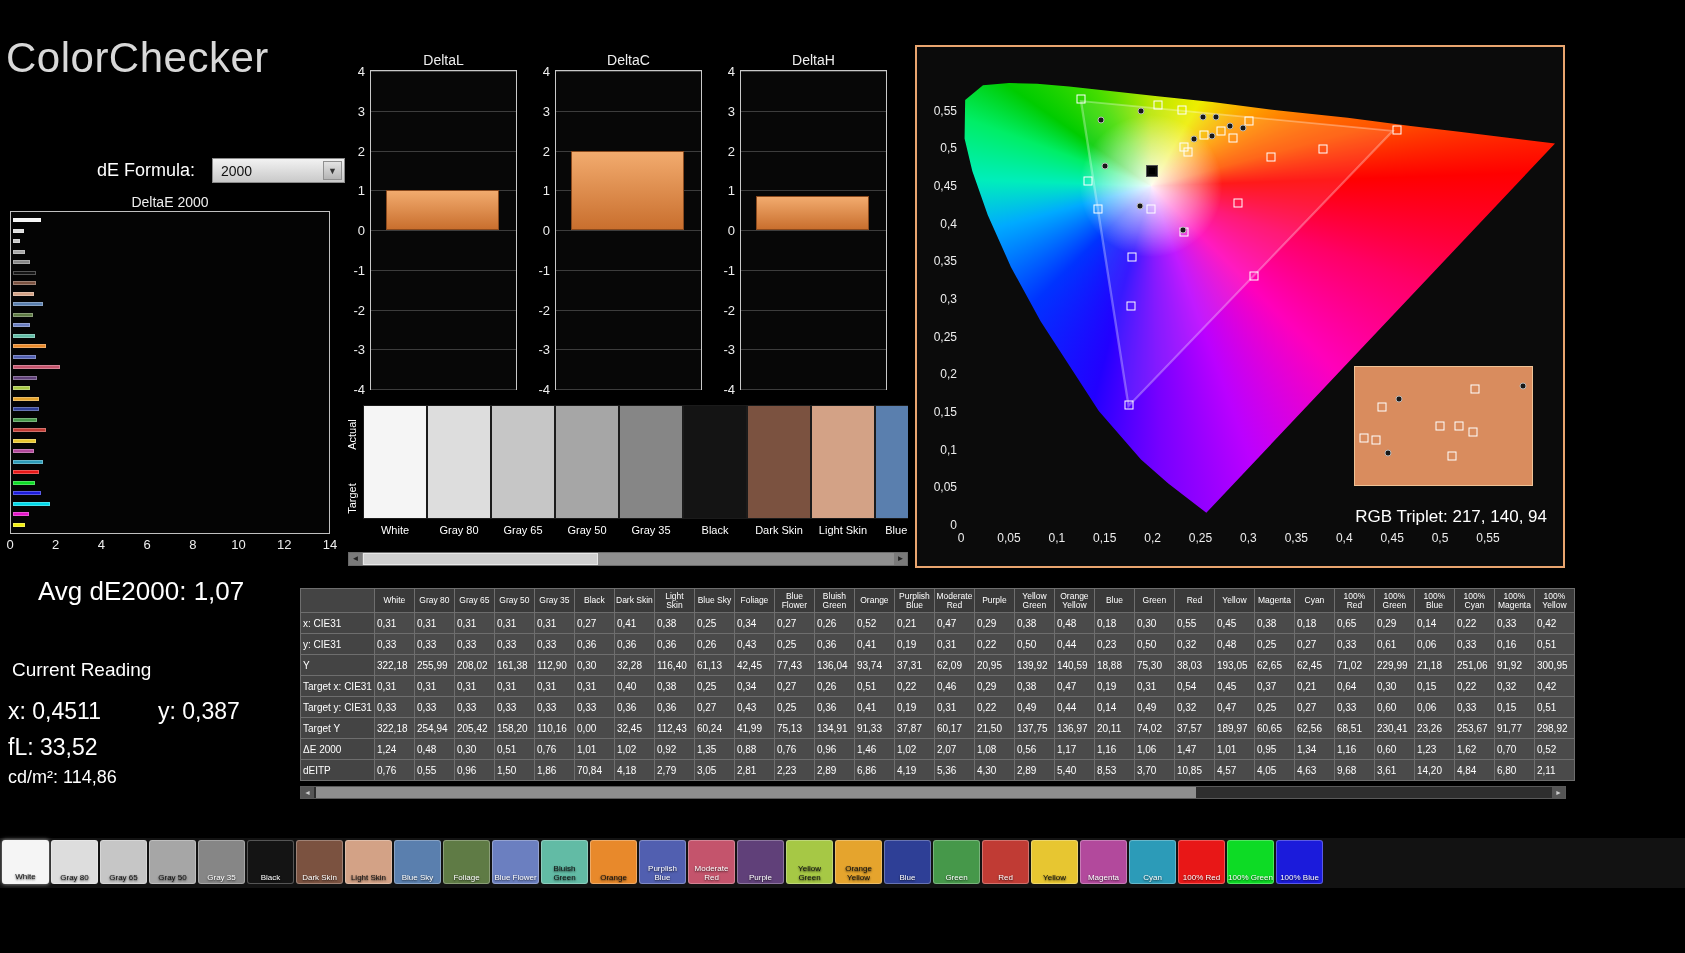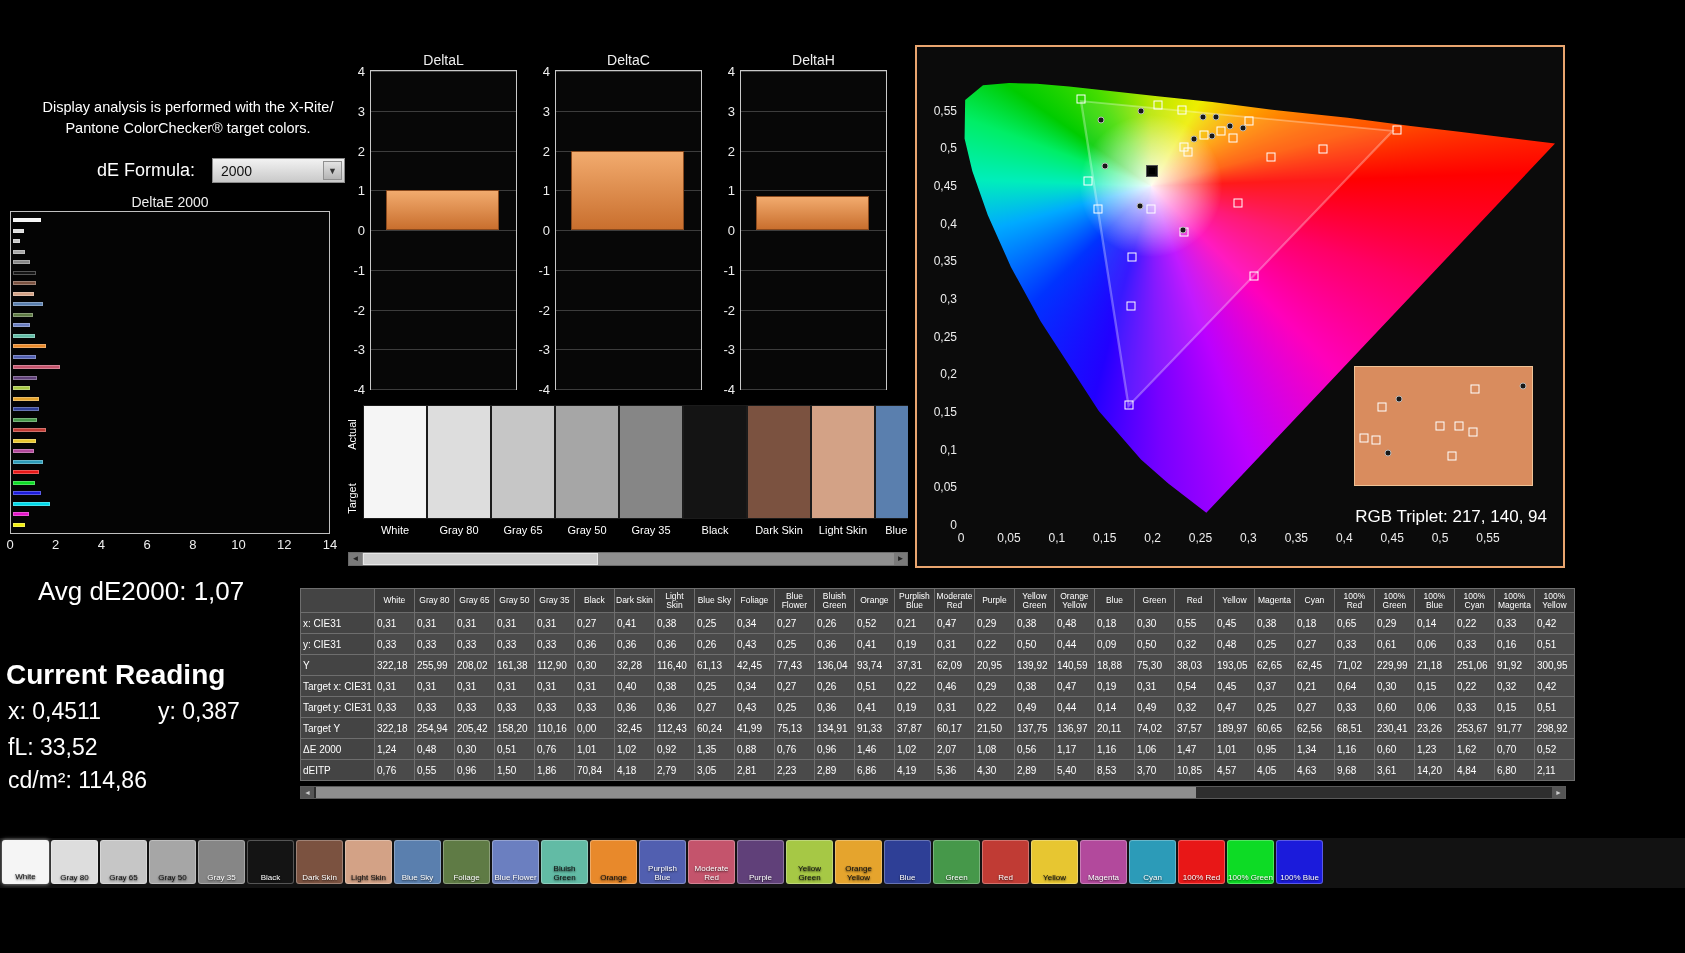--- a/index.html
+++ b/index.html
@@ -19,25 +19,25 @@
   .de-box { position:absolute; left:10px; top:211px; width:320px; height:323px; border:1px solid #c0c0c0; background:#040404; padding:3px 0 3px 2px; display:flex; flex-direction:column; }
   .hbar-row { flex:1; display:flex; align-items:center; }
   .hbar { height:4px; border:1px solid rgba(255,255,255,0.28); }
   .de-xaxis { position:absolute; left:10px; top:537px; width:320px; height:16px; }
   .de-xaxis span { position:absolute; transform:translateX(-50%); font-size:13px; color:#eee; }
 
   
   .stat { position:absolute; color:#fff; white-space:nowrap; }
   .stat.avg { left:38px; top:576px; font-size:26px; }
   .stat.max { left:38px; top:614px; font-size:26px; }
-  .stat.cur { left:6px; top:659px; font-size:28px;font-weight:bold; }
+  .stat.cur { left:12px; top:659px; font-size:19px; }
   .stat.xy1 { left:8px; top:698px; font-size:23px; }
   .stat.xy2 { left:158px; top:698px; font-size:23px; }
   .stat.fl  { left:8px; top:734px; font-size:23px; }
-  .stat.cd  { left:8px; top:767px; font-size:23px; }
+  .stat.cd  { left:8px; top:767px; font-size:18px; }
 
   
   .vchart-title { position:absolute; top:52px; width:147px; text-align:center; font-size:14px; color:#eee; }
   .vchart { position:absolute; top:70px; width:147px; height:320px; border:1px solid #c9c9c9; background:#070707; }
   .vticks { position:absolute; left:-28px; top:0; width:24px; height:100%; }
   .vticks span { position:absolute; right:2px; transform:translateY(-50%); font-size:13px; color:#eee; }
   .vgrid { position:absolute; inset:0; }
   .gline { position:absolute; left:0; right:0; height:1px; background:#3c3c3c; }
   .vbar { position:absolute; left:10%; width:78%; background:linear-gradient(180deg,#f2ab6e,#c96f2e); border:1px solid #8a4a1e; }
 
@@ -89,24 +89,21 @@
   .tb-swatches { position:absolute; left:2px; top:2px; display:flex; gap:2px; }
   .tb-swatch { position:relative; width:47px; height:44px; border-radius:3px; border:1px solid rgba(255,255,255,0.28); flex:none; overflow:hidden; }
   .tb-swatch.selected { border:2px solid #f5f5f5; box-shadow:0 0 4px rgba(255,255,255,0.6); }
   .tb-label { position:absolute; left:0; right:0; bottom:1px; text-align:center; font-size:8px; line-height:1.05; text-shadow:0 1px 2px rgba(0,0,0,0.8); }
 </style>
 </head>
 <body>
 
 <div class="app">
 
-  <div class="subtitle">
-    <span>Display analysis is performed with the X-Rite/</span><br>
-    <span>Pantone ColorChecker® target colors.</span>
-  </div>
+  <div class="page-title">ColorChecker</div>
   <div class="formula-label">dE Formula:</div>
   <div class="formula-select">
     <span>2000</span>
     <span class="arrow">▼</span>
   </div>
 
   <div class="de-title">DeltaE 2000</div>
   <div class="de-box">
       <div class="hbar-row">
         <div class="hbar" style="width: 27.9886px; background: rgb(245, 245, 245);"></div>
@@ -541,21 +538,21 @@
           <td>0,26</td>
           <td>0,43</td>
           <td>0,25</td>
           <td>0,36</td>
           <td>0,41</td>
           <td>0,19</td>
           <td>0,31</td>
           <td>0,22</td>
           <td>0,50</td>
           <td>0,44</td>
-          <td>0,09</td>
+          <td>0,23</td>
           <td>0,50</td>
           <td>0,32</td>
           <td>0,48</td>
           <td>0,25</td>
           <td>0,27</td>
           <td>0,33</td>
           <td>0,61</td>
           <td>0,06</td>
           <td>0,33</td>
           <td>0,16</td>

